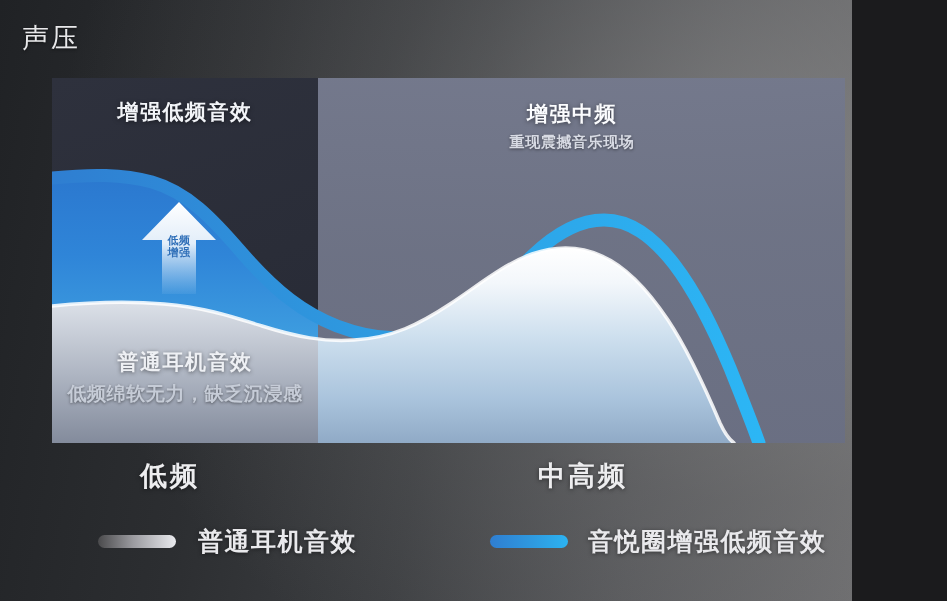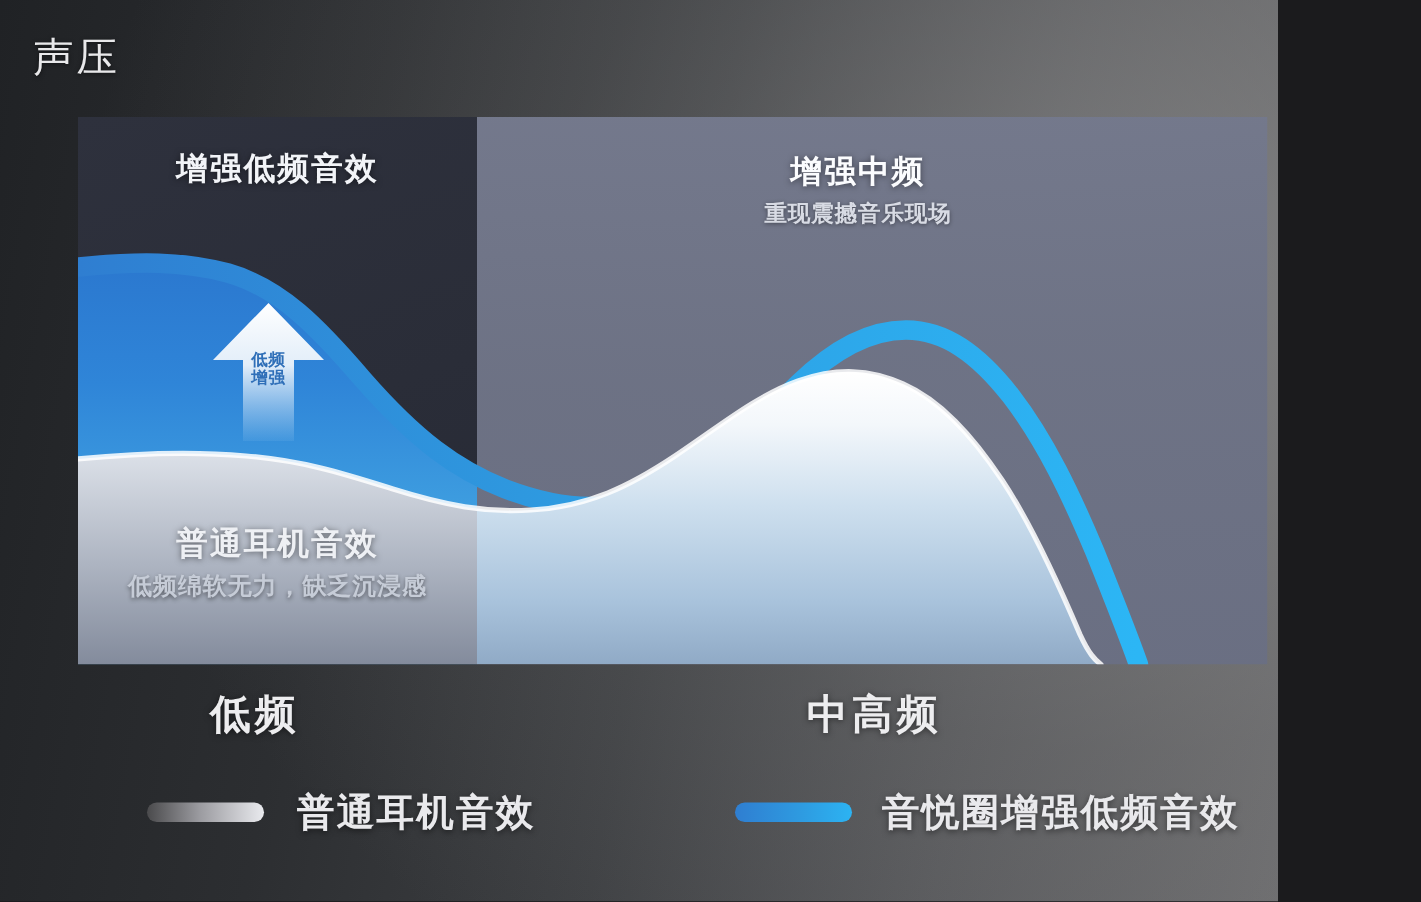--- a/index.html
+++ b/index.html
@@ -77,21 +77,21 @@
     letter-spacing: 0.6px;
     margin-top: 5px;
     text-shadow: 0 1px 3px rgba(0,0,0,0.45);
   }
   #caption-bass   { left: 8px;  top: 20px;  width: 250px; }
   #caption-mid    { left: 330px; top: 22px; width: 380px; }
   #caption-mid .cap-title { color: #fbfcfe; font-size: 21px; }
   #caption-mid .cap-sub   { color: #d8dbe4; }
   #caption-normal { left: 8px;  top: 270px; width: 250px; }
   #caption-normal .cap-title { color: #eef0f4; }
-  #caption-normal .cap-sub   { color: #c6ccd7; font-size: 16px; }
+  #caption-normal .cap-sub   { color: #c6ccd7; font-size: 19px; }
 
   
   #bass-boost-arrow {
     position: absolute;
     left: 88px;
     top: 122px;
     width: 78px;
     height: 94px;
   }
   #bass-boost-arrow svg { display:block; width:78px; height:94px; }

